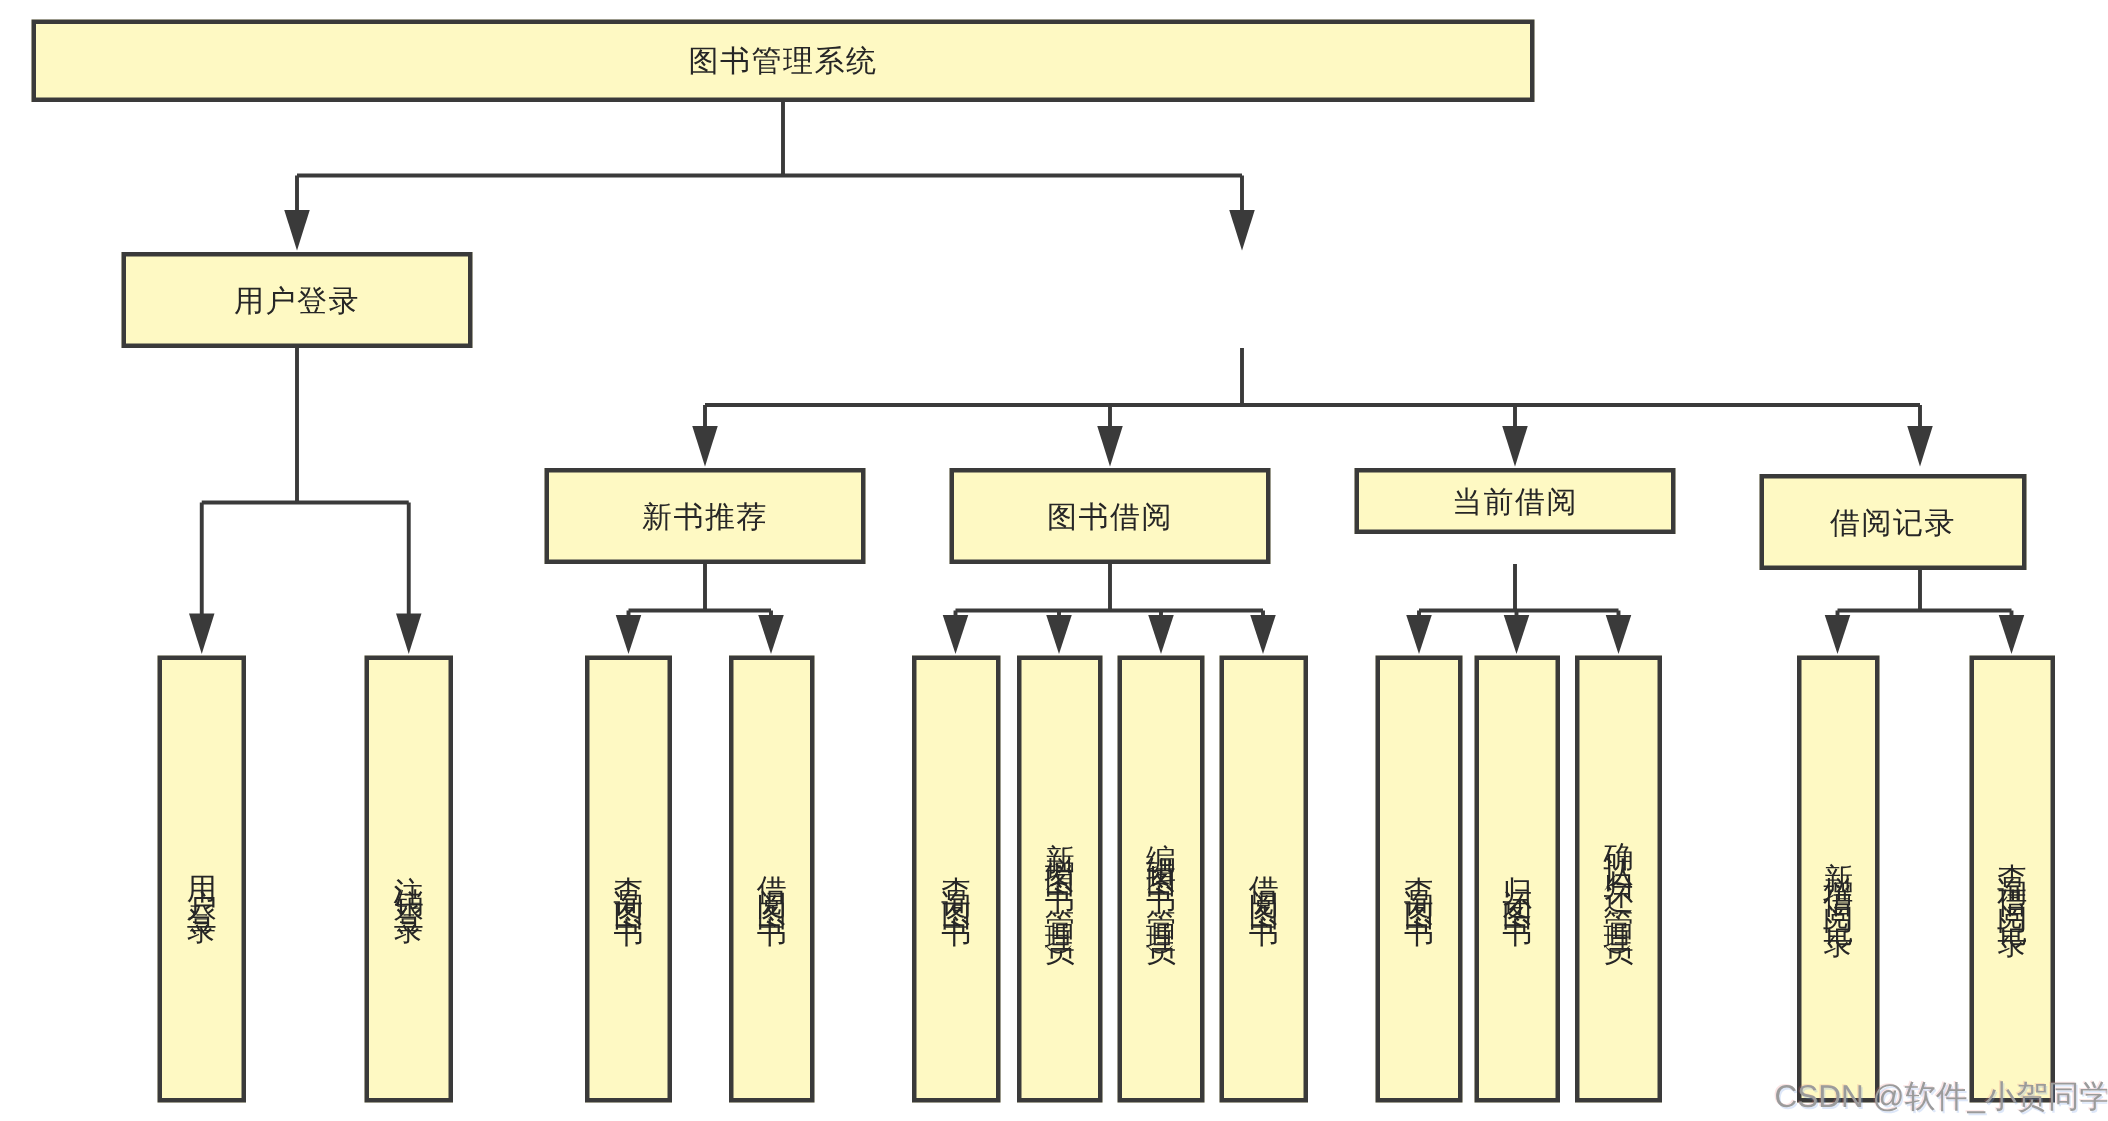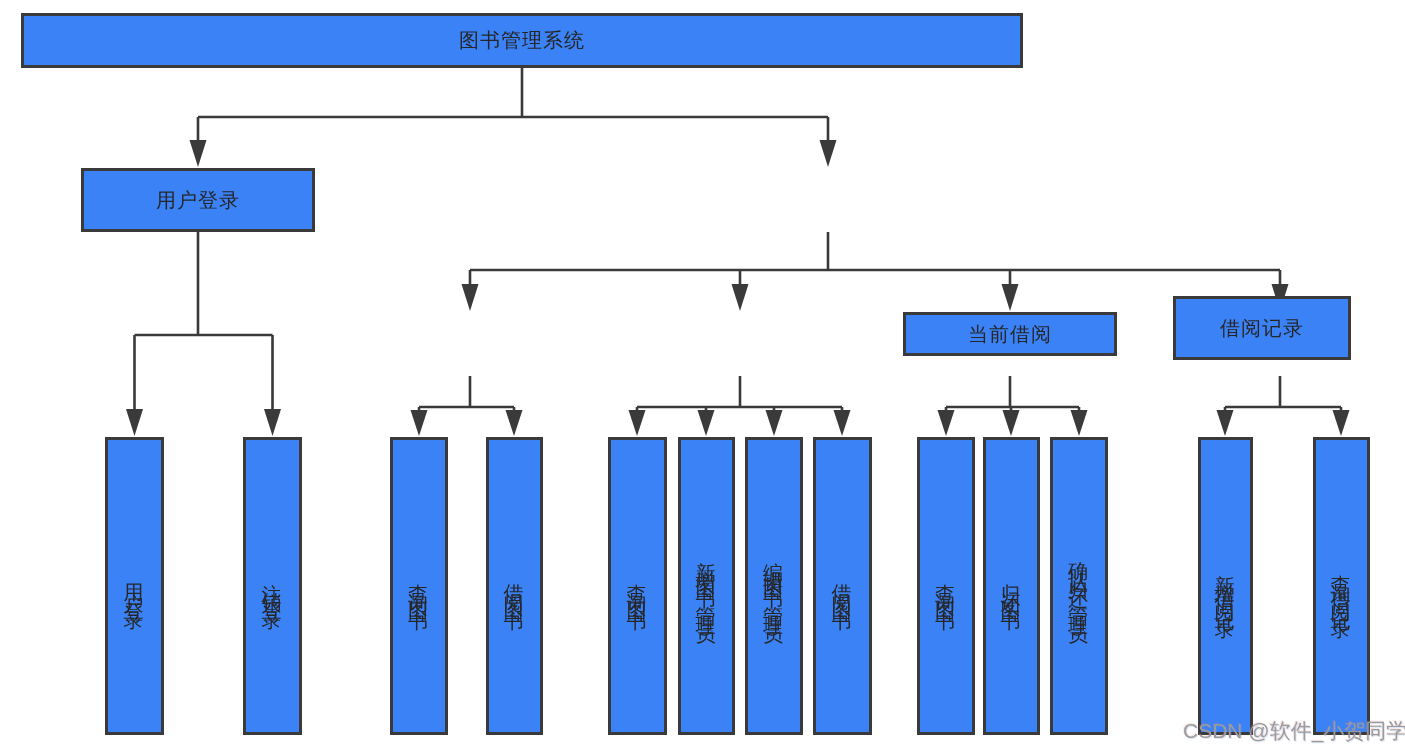--- a/index.html
+++ b/index.html
@@ -13,21 +13,21 @@
     position:relative;
     width:1405px;height:747px;
     background:var(--bg,#fff);
     font-family:"Liberation Sans","DejaVu Sans",sans-serif;
     color:var(--text,#262626);
     overflow:hidden;
   }
   .node{
     position:absolute;
     box-sizing:border-box;
-    background:#3b82f6;
+    background:#fef9c3;
     border:3px solid var(--line,#3a3a3a);
     display:flex;
     align-items:center;
     justify-content:center;
     font-size:20px;
     letter-spacing:1px;
     z-index:2;
     text-align:center;
   }
   .node.v{
@@ -104,22 +104,24 @@
       <path class="ln" d="M1280 376 V407 M1225 407 H1341 M1225 407 V420 M1341 407 V420"></path>
       <polygon class="ah" points="1216.5,410 1233.5,410 1225,436"></polygon>
       <polygon class="ah" points="1332.5,410 1349.5,410 1341,436"></polygon>
     </g>
   </svg>
 
   <div class="node" style="left:21px;top:13px;width:1002px;height:55px">图书管理系统</div>
 
   <div class="node" style="left:81px;top:168px;width:234px;height:64px">用户登录</div>
 
+  <div class="node" style="left:363px;top:312px;width:214px;height:64px">新书推荐</div>
+  <div class="node" style="left:633px;top:312px;width:214px;height:64px">图书借阅</div>
   <div class="node" style="left:903px;top:312px;width:214px;height:44px">当前借阅</div>
-  <div class="node" style="left:1173px;top:296px;width:178px;height:64px">借阅记录</div>
+  <div class="node" style="left:1173px;top:316px;width:178px;height:64px">借阅记录</div>
 
   <div class="node v" style="left:105px;top:437px;width:59px;height:298px">用户登录</div>
   <div class="node v" style="left:243px;top:437px;width:59px;height:298px">注销登录</div>
 
   <div class="node v" style="left:390px;top:437px;width:58px;height:298px">查询图书</div>
   <div class="node v" style="left:486px;top:437px;width:57px;height:298px">借阅图书</div>
 
   <div class="node v" style="left:608px;top:437px;width:59px;height:298px">查询图书</div>
   <div class="node v" style="left:678px;top:437px;width:57px;height:298px">新增图书（管理员）</div>
   <div class="node v" style="left:745px;top:437px;width:58px;height:298px">编辑图书（管理员）</div>

